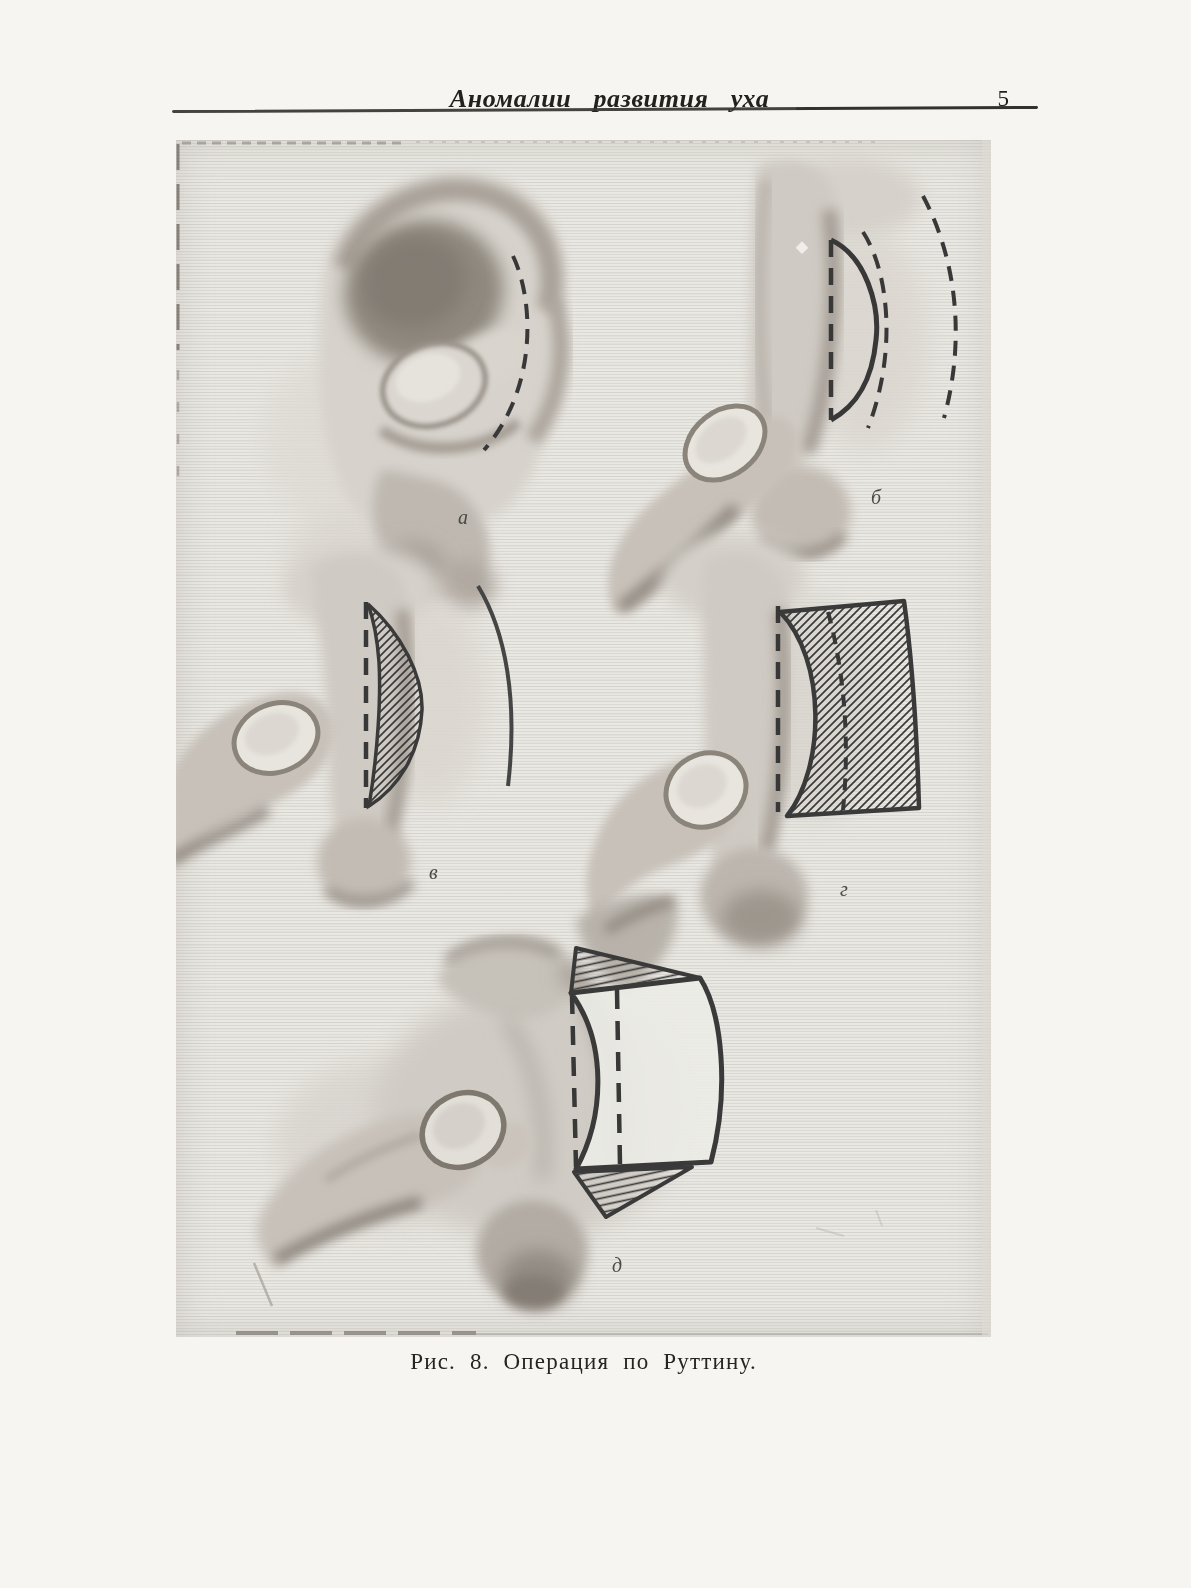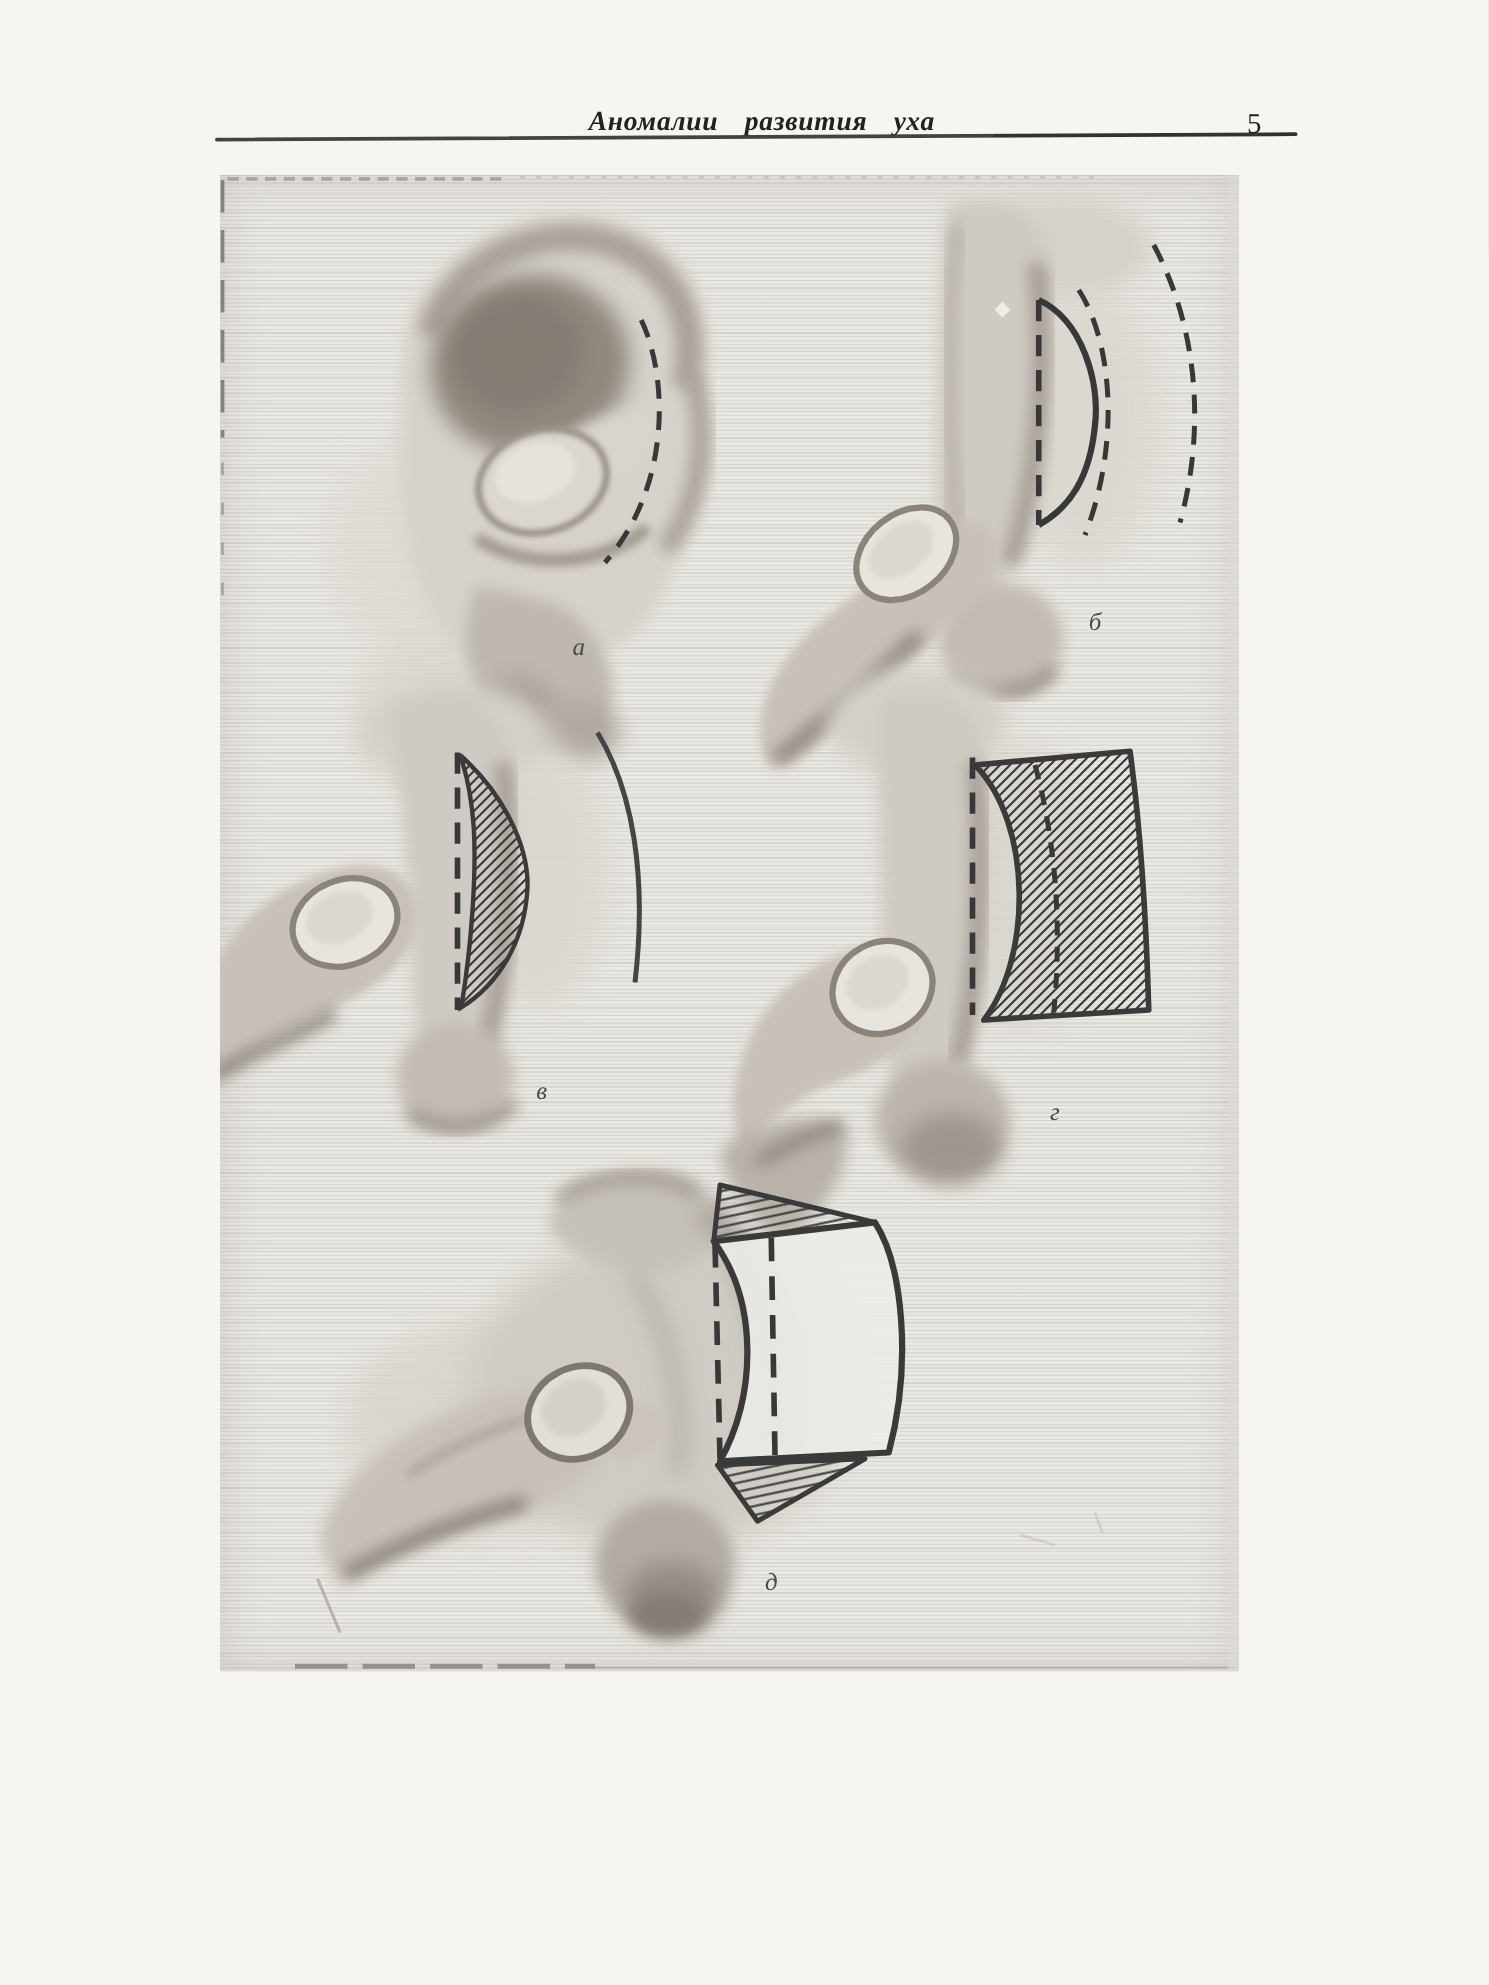--- a/index.html
+++ b/index.html
@@ -10,21 +10,21 @@
     background:#f7f5f1;
     font-family:"Liberation Serif", serif;
     overflow:hidden;
   }
   
   .running-header{
     position:absolute;left:0;right:0;top:84px;height:26px;
     text-align:center;text-indent:28px;
   }
   .running-title{
-    font-style:italic;font-weight:bold;font-size:22px;color:#23211f;
+    font-style:italic;font-weight:bold;font-size:26px;color:#23211f;
     word-spacing:15px;letter-spacing:.6px;
   }
   .page-number{
     position:absolute;top:86px;right:181px;
     font-size:23px;color:#1f1e1c;letter-spacing:1px;
   }
   .header-rule{
     position:absolute;left:172px;top:108px;width:866px;height:2.6px;
     background:linear-gradient(to right,#35332f 0 72%,#23211f 72% 100%);
     transform:rotate(-0.28deg);
@@ -206,14 +206,15 @@
         <path d="M400,808 L524,838 L395,853 Z" fill="url(#hatchS)" stroke="#3a3a3a" stroke-width="4" stroke-linejoin="round"></path>
         <path d="M395,853 L524,838 C546,872 554,950 535,1022 L400,1029 C429,976 431,902 395,853 Z" fill="#ecebe6" fill-opacity="0.92" stroke="#3a3a3a" stroke-width="5" stroke-linejoin="round"></path>
         <path d="M398,1032 L516,1027 L430,1077 Z" fill="url(#hatchS)" stroke="#3a3a3a" stroke-width="4" stroke-linejoin="round"></path>
         <path d="M396,855 L400,1027" stroke="#383838" stroke-width="4.5" stroke-dasharray="19 12" fill="none"></path>
         <path d="M441,850 L444,1025" stroke="#383838" stroke-width="4.5" stroke-dasharray="19 12" fill="none"></path>
         <text class="panel-label" x="436" y="1132">д</text>
       </g>
     </svg>
   </div>
 
+  <div class="caption">Рис. 8. Операция по Руттину.</div>
 
 </div>
 
 </body></html>

